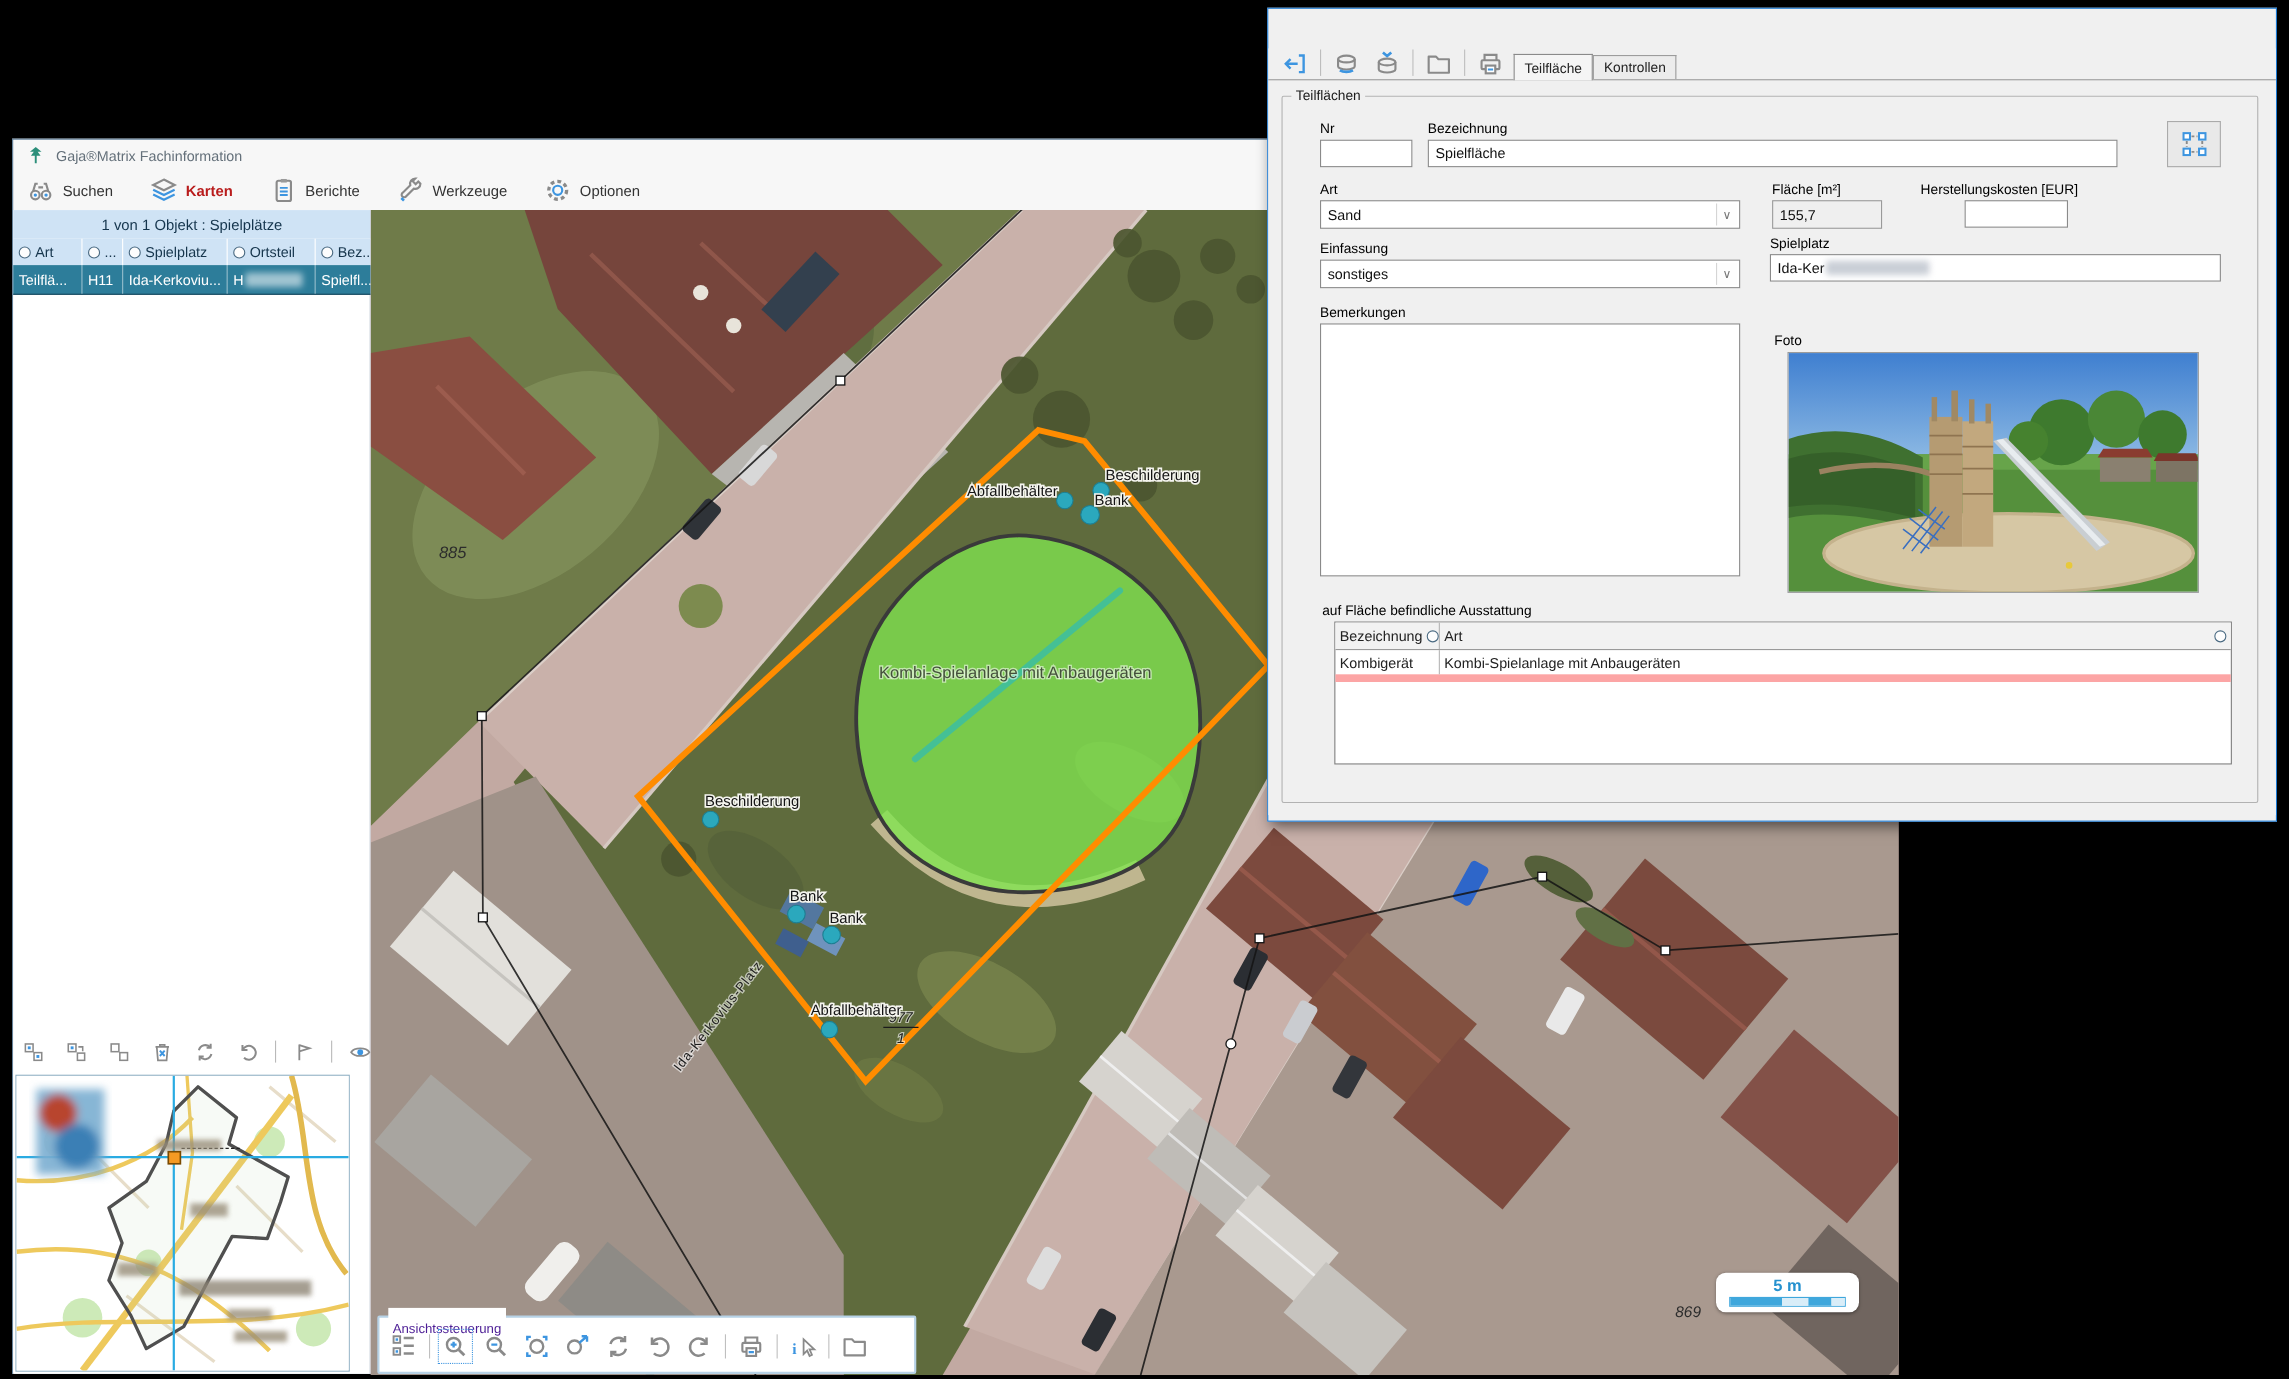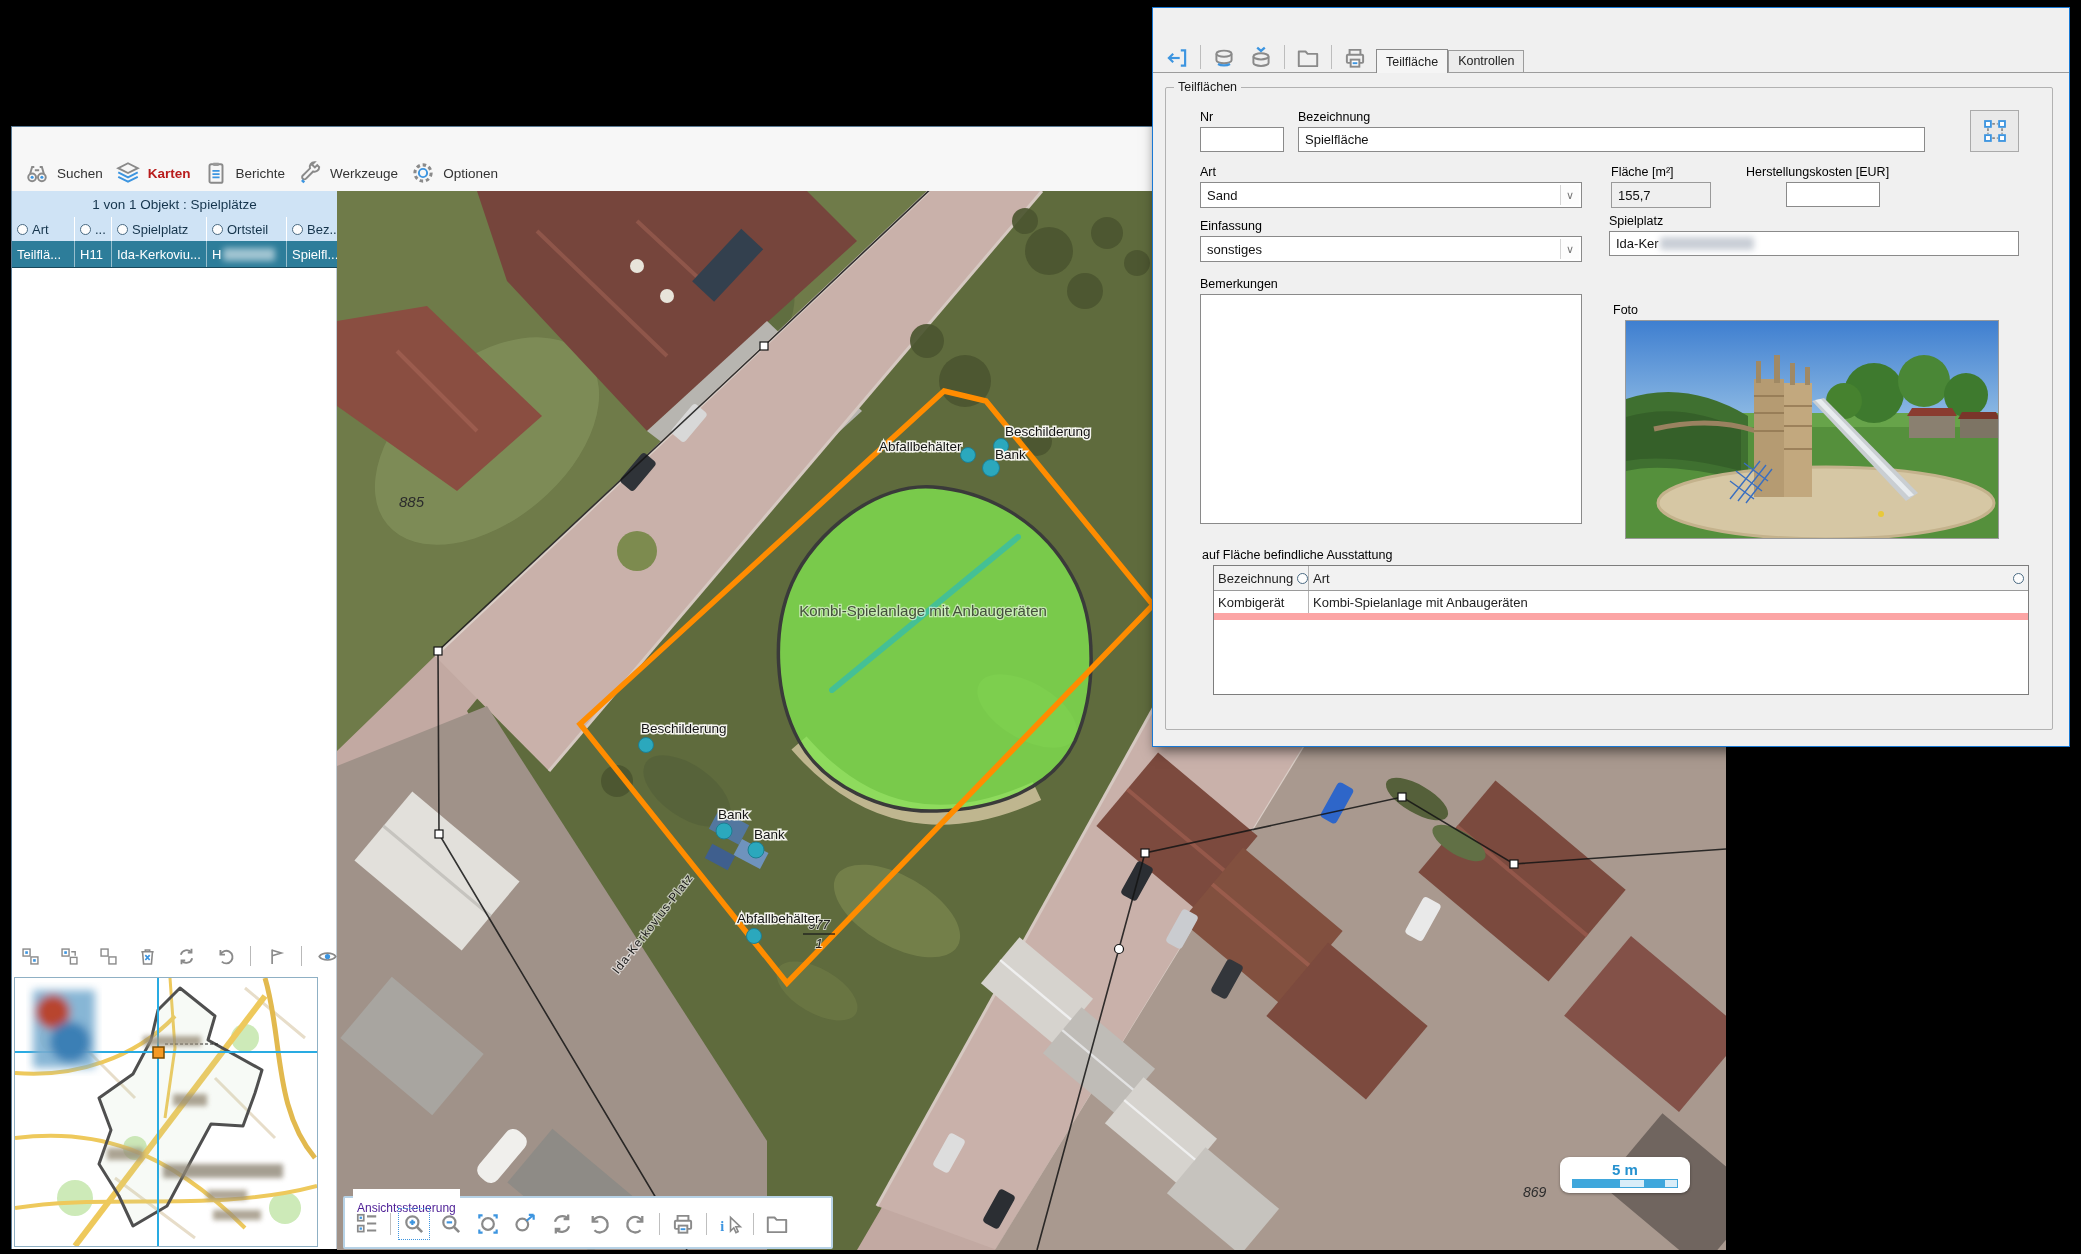--- a/index.html
+++ b/index.html
@@ -4,21 +4,21 @@
 <style>
   html,body{margin:0;padding:0;background:#000;}
   #stage{position:relative;width:2081px;height:1254px;background:#000;overflow:hidden;
          font-family:"Liberation Sans",sans-serif;color:#222;}
   .abs{position:absolute;}
   
   #main-window{left:11px;top:126px;width:1714px;height:1123px;background:#f7f7f7;
                border:1px solid #5a7a94;box-sizing:border-box;}
   #mw-titlebar{left:0;top:0;width:100%;height:28px;display:flex;align-items:center;gap:8px;padding-left:10px;box-sizing:border-box;}
   #mw-title{font-size:13px;color:#64707a;}
-  #mw-toolbar{left:0;top:28px;width:100%;height:36px;display:flex;align-items:center;gap:12px;padding-left:12px;box-sizing:border-box;}
+  #mw-toolbar{left:0;top:28px;width:100%;height:36px;display:flex;align-items:center;gap:33px;padding-left:12px;box-sizing:border-box;}
   .tool-item{display:inline-flex;align-items:center;gap:7px;font-size:13.5px;color:#333;cursor:default;}
   .tool-item.active{font-weight:bold;color:#b91c1c;}
   .ic{width:26px;height:26px;display:block;}
   .ic20{width:21px;height:21px;display:block;}
   
   #left-panel{left:0;top:64px;width:325px;height:1058px;background:#fff;border-right:1px solid #c2cdd6;box-sizing:border-box;}
   #res-header{left:0;top:0;width:325px;height:26px;background:#cfe3f5;font-size:13.5px;color:#15354d;
               display:flex;align-items:center;justify-content:center;border-bottom:1px solid #ffffff;}
   #res-cols{left:0;top:26px;width:325px;height:24px;background:#cfe3f5;display:flex;font-size:13px;color:#16354c;}
   .res-col{display:flex;align-items:center;gap:4px;padding-left:5px;box-sizing:border-box;border-right:1px solid #ffffff;}
@@ -214,20 +214,26 @@
     <g id="planticon">
       <path d="M12,3 L18,8 L14,8 L17,12 L13,12 L13,20 L11,20 L11,12 L7,12 L10,8 L6,8 Z" fill="#2c8f7a"></path>
     </g>
   </defs>
 </svg>
 
 <div id="stage">
 
   <div id="main-window" class="abs">
 
+    <div id="mw-titlebar" class="abs">
+      <svg class="ic20" viewBox="0 0 24 24">
+          <use href="#planticon"></use>
+        </svg>
+      <span id="mw-title">Gaja®Matrix Fachinformation</span>
+    </div>
 
     <div id="mw-toolbar" class="abs">
       <span class="tool-item">
         <svg class="ic" viewBox="0 0 24 24">
             <use href="#bino"></use>
           </svg>
         <span>Suchen</span>
       </span>
       <span class="tool-item active">
         <svg class="ic" viewBox="0 0 24 24">

